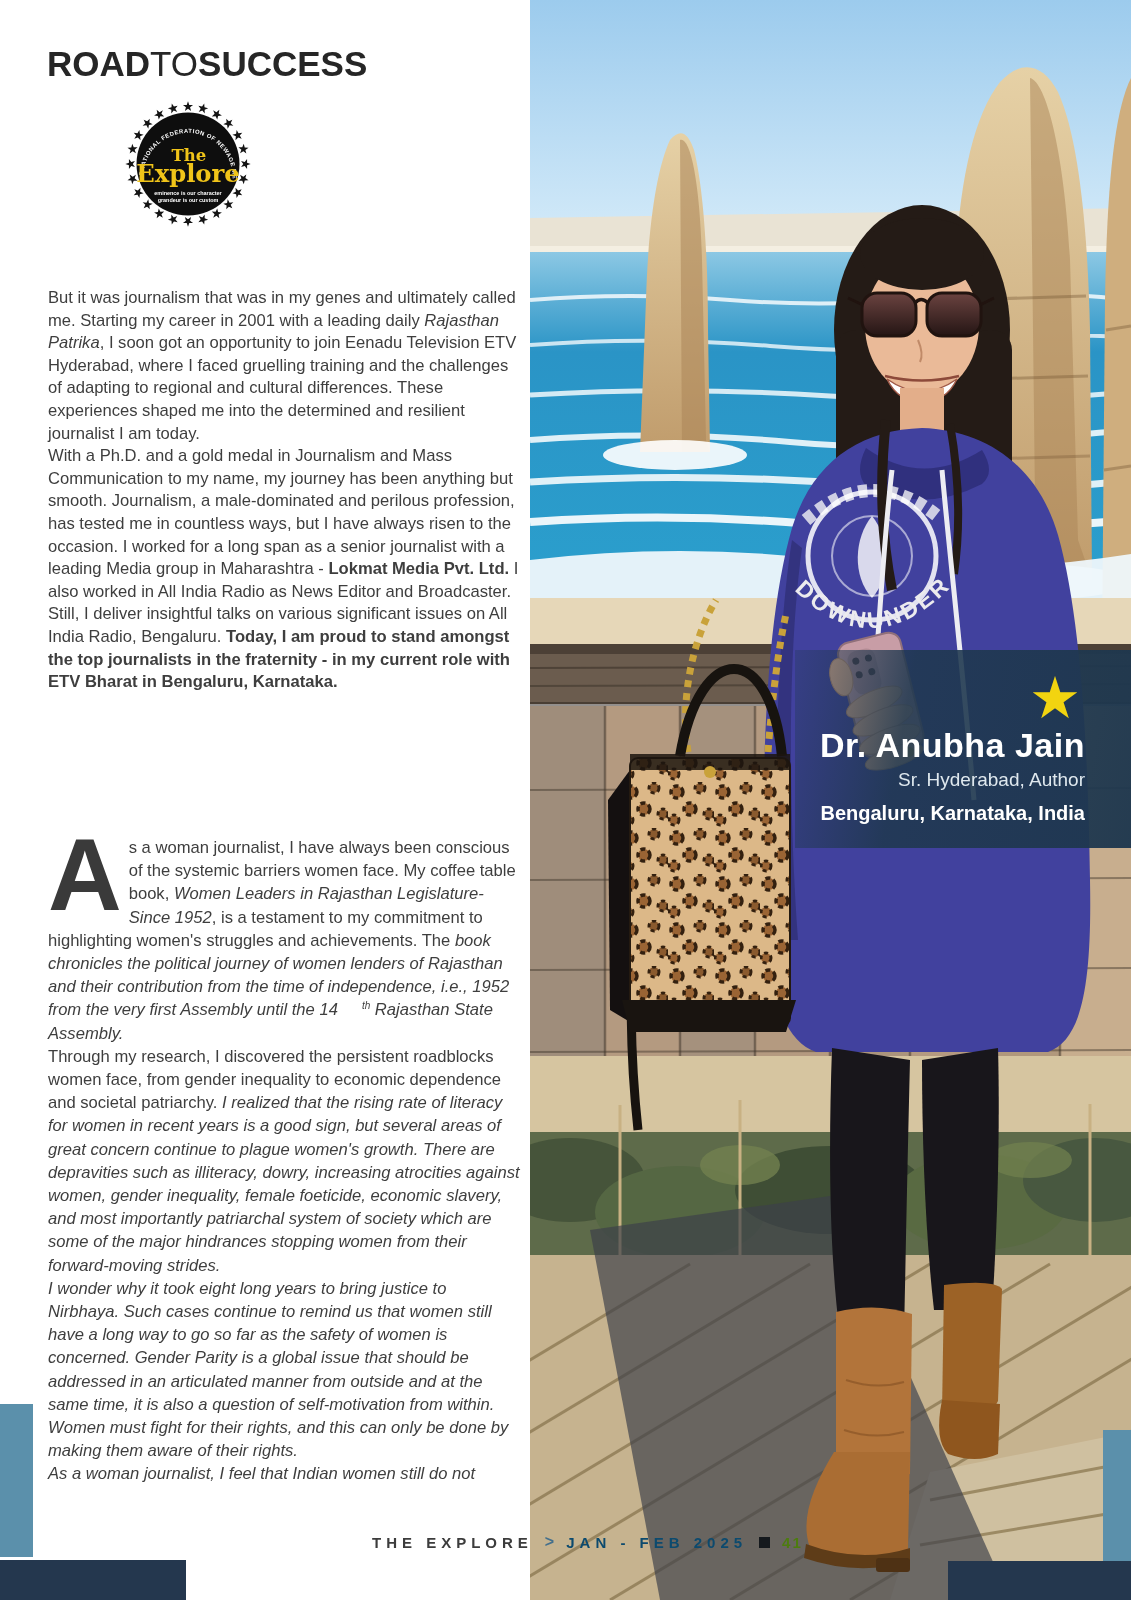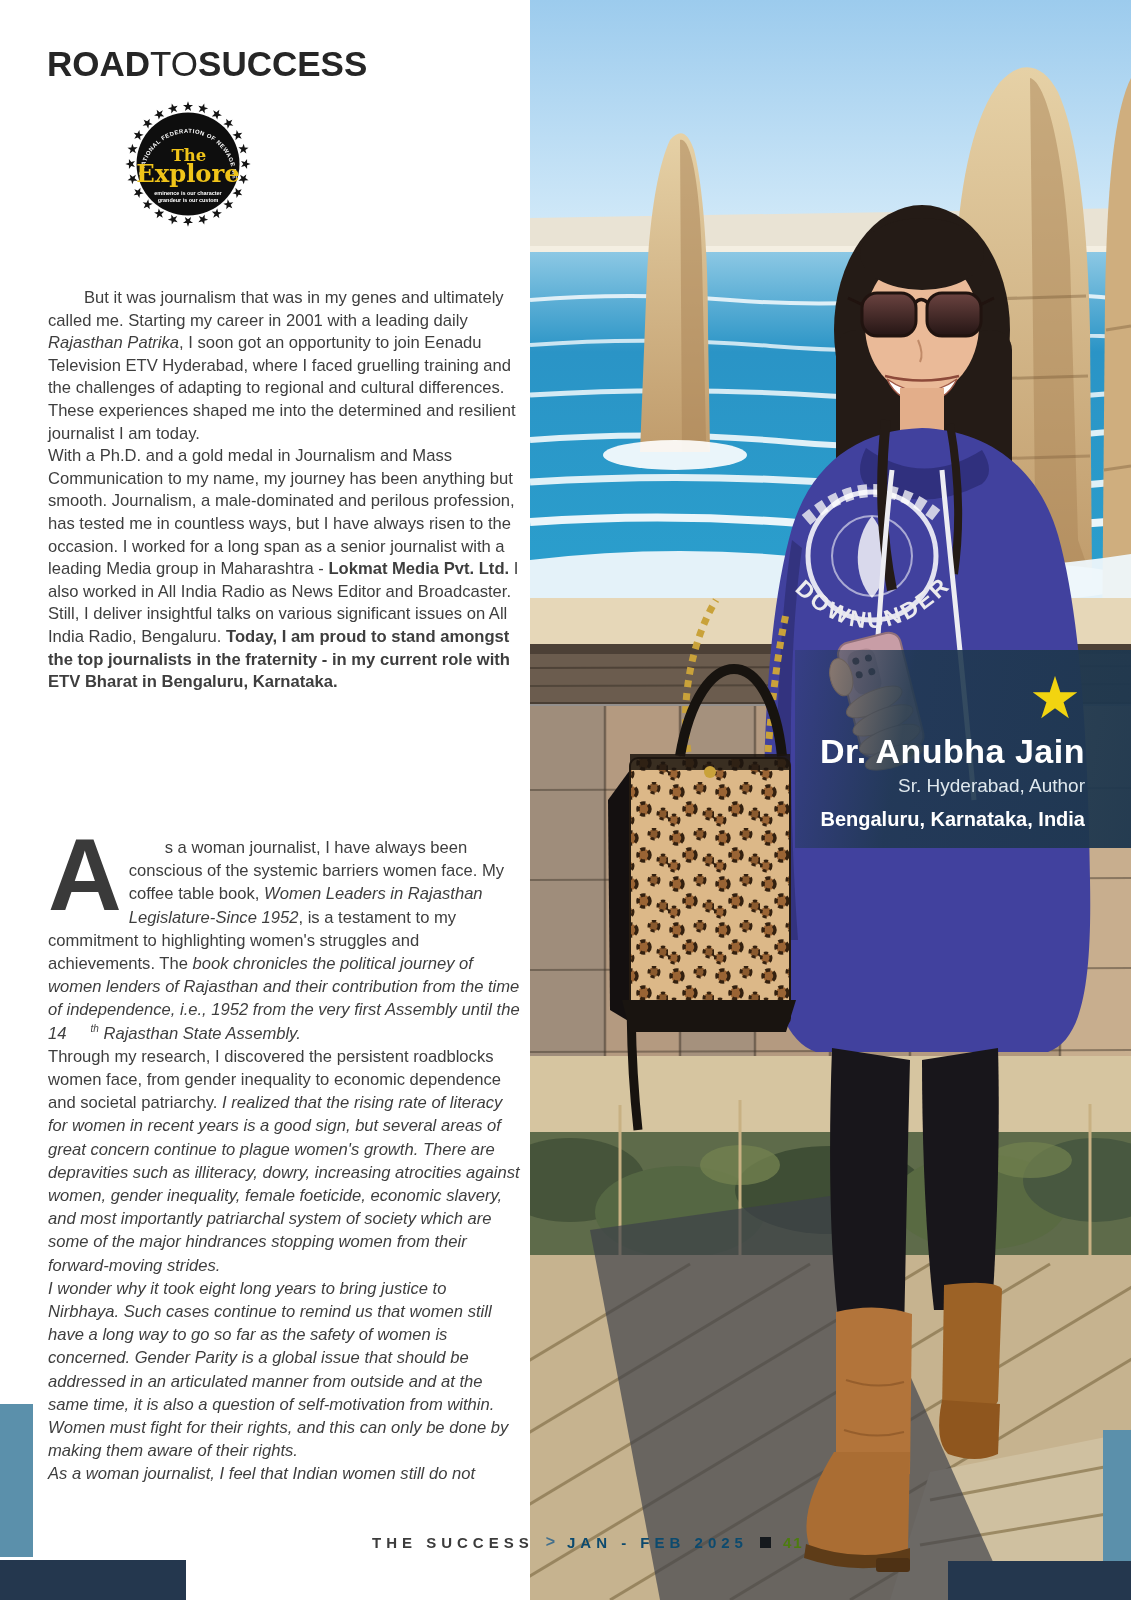--- a/index.html
+++ b/index.html
@@ -8,21 +8,21 @@
     font-family:"Liberation Sans",sans-serif;color:#3f3f3f;
   }
   
   .headline{position:absolute;left:47px;top:44px;font-size:35px;color:#262626;letter-spacing:0px;}
   .headline .hv{font-weight:700;}
   .headline .lt{font-weight:400;}
   
   .logo{position:absolute;left:120px;top:96px;width:136px;height:136px;}
   
   .para{position:absolute;left:48px;width:474px;font-size:16.6px;line-height:22.6px;color:#3e3e3e;}
-  .para .runs{white-space:pre-wrap;margin-left:36px;}
+  .para .runs{white-space:pre-wrap;}
   .para1{top:287px;}
   .para2{top:836px;line-height:23.2px;}
   .run-italic{font-style:italic;}
   .run-bold{font-weight:700;}
   sup{font-size:10px;line-height:0;padding-left:24px;}
   .dropcap{
     float:left;font-size:102px;line-height:74px;height:74px;font-weight:700;color:#3a3a3a;
     padding-right:7px;padding-top:2px;
   }
   
@@ -30,21 +30,21 @@
   .photo svg{display:block;}
   
   .banner{
     position:absolute;left:795px;top:650px;width:336px;height:198px;z-index:5;
     background:linear-gradient(100deg, rgba(31,56,79,0.30) 0px, rgba(31,56,79,0.88) 120px, rgba(30,55,78,0.96) 100%);
     display:flex;flex-direction:column;align-items:flex-end;box-sizing:border-box;
     padding:20px 46px 0 0;color:#ffffff;
   }
   .banner-star{font-size:58px;line-height:56px;color:#f2d410;margin-right:4px;}
   .banner-star::before{content:"\2605";}
-  .banner-name{font-size:34px;font-weight:700;margin-top:6px;letter-spacing:0.5px;}
+  .banner-name{font-size:34px;font-weight:700;letter-spacing:0.5px;}
   .banner-role{font-size:19px;color:#dfe8ee;margin-top:4px;}
   .banner-location{font-size:20px;font-weight:700;margin-top:11px;}
   
   .footer{
     position:absolute;left:372px;top:1533px;z-index:6;display:flex;align-items:center;gap:12px;
     font-size:15px;font-weight:700;
   }
   .footer .mag{color:#3c3c3c;letter-spacing:5px;}
   .footer .sep{color:#45708c;font-size:16px;}
   .footer .issue{color:#0c4a6e;letter-spacing:5px;}
@@ -332,21 +332,21 @@
   </div>
 
   <div class="banner">
     <span class="banner-star"></span>
     <div class="banner-name">Dr. Anubha Jain</div>
     <div class="banner-role">Sr. Hyderabad, Author</div>
     <div class="banner-location">Bengaluru, Karnataka, India</div>
   </div>
 
   <div class="footer">
-    <span class="mag">THE SUCCESS</span>
+    <span class="mag">THE EXPLORE</span>
     <span class="sep">&gt;</span>
     <span class="issue">JAN - FEB 2025</span>
     <span class="sq"></span>
     <span class="pg">41</span>
   </div>
 
   <div class="rect-steel-left"></div>
   <div class="rect-navy-left"></div>
   <div class="rect-steel-right"></div>
   <div class="rect-navy-right"></div>

